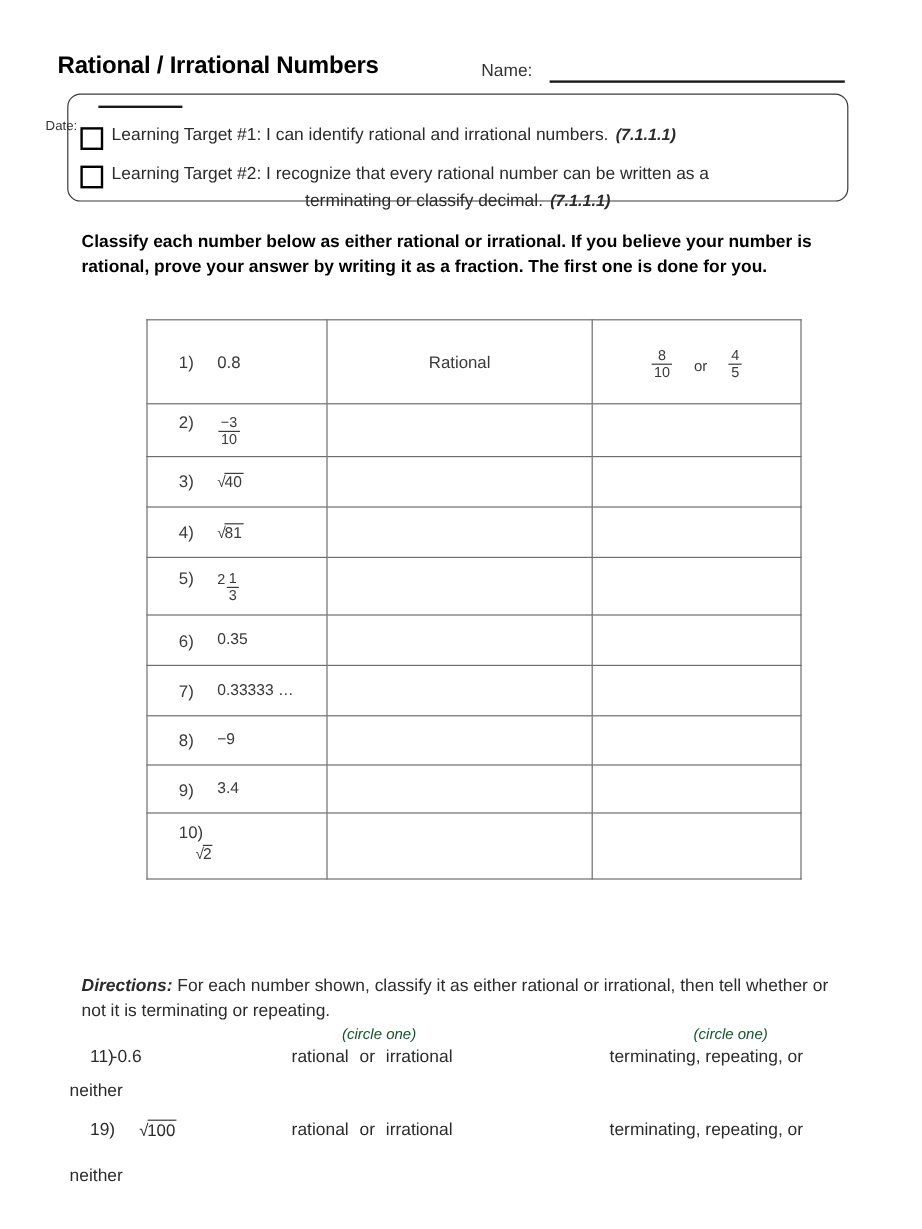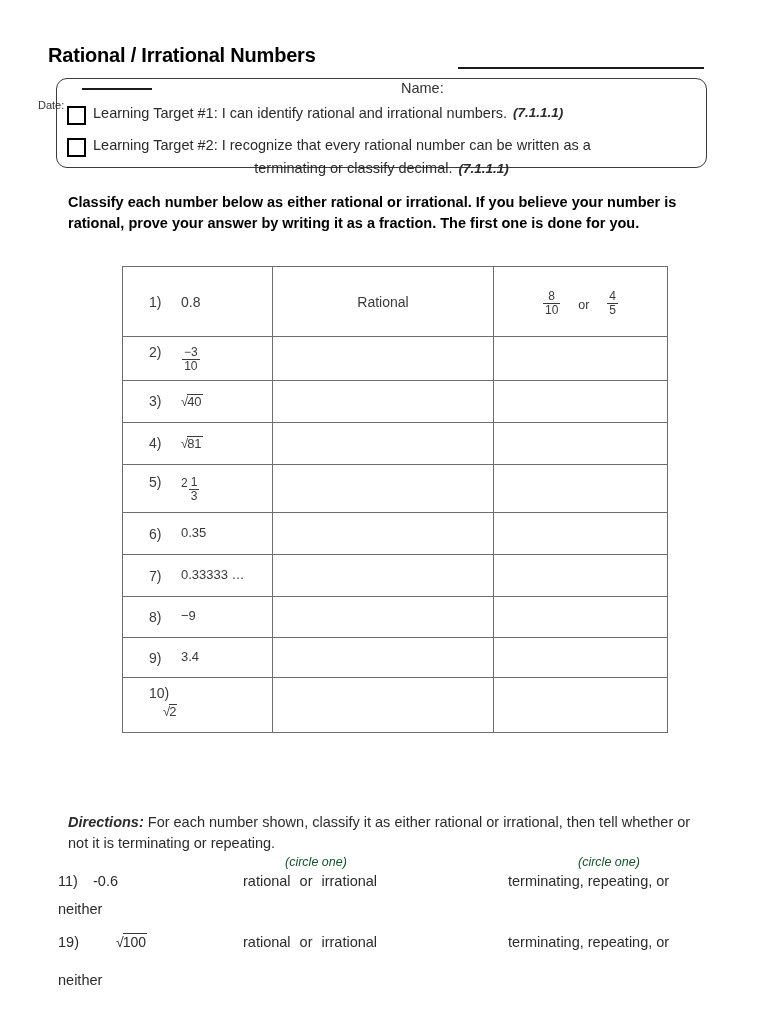--- a/index.html
+++ b/index.html
@@ -26,21 +26,20 @@
     letter-spacing: -0.2px;
     color: #000;
     white-space: nowrap;
   }
   #name-label {
     position: absolute;
     left: 401px;
     top: 51px;
     font-size: 14.5px;
     color: #333;
-    margin-top: 29px;
   }
   #name-rule {
     position: absolute;
     left: 458px;
     top: 67px;
     width: 246px;
     height: 0;
     border-bottom: 2px solid #1a1a1a;
   }
   #date-label {
@@ -251,21 +250,21 @@
     left: 58px;
     width: 660px;
     font-size: 14.5px;
     color: #2b2b2b;
     line-height: 1.9;
   }
   #q-row-11 { top: 868px; }
   #q-row-12 { top: 929px; }
   .q-index {
     position: absolute;
-    left: 0;
+    left: 17px;
     top: 0;
   }
   .q-value {
     position: absolute;
     left: 35px;
     top: 0;
   }
   .q-value-sqrt {
     position: absolute;
     left: 58px;

